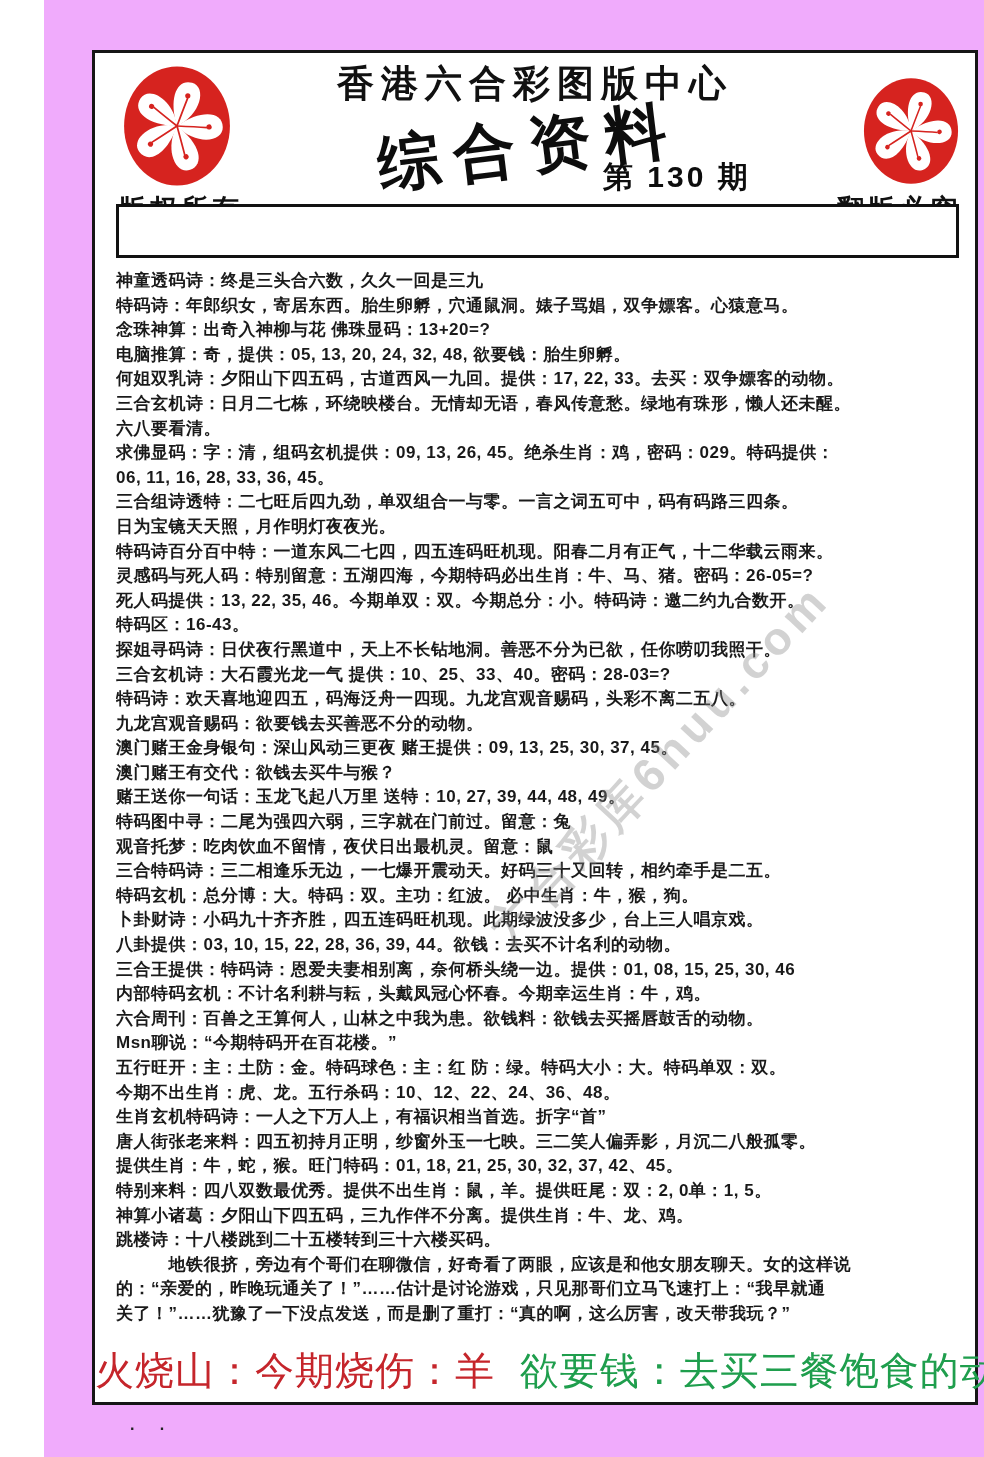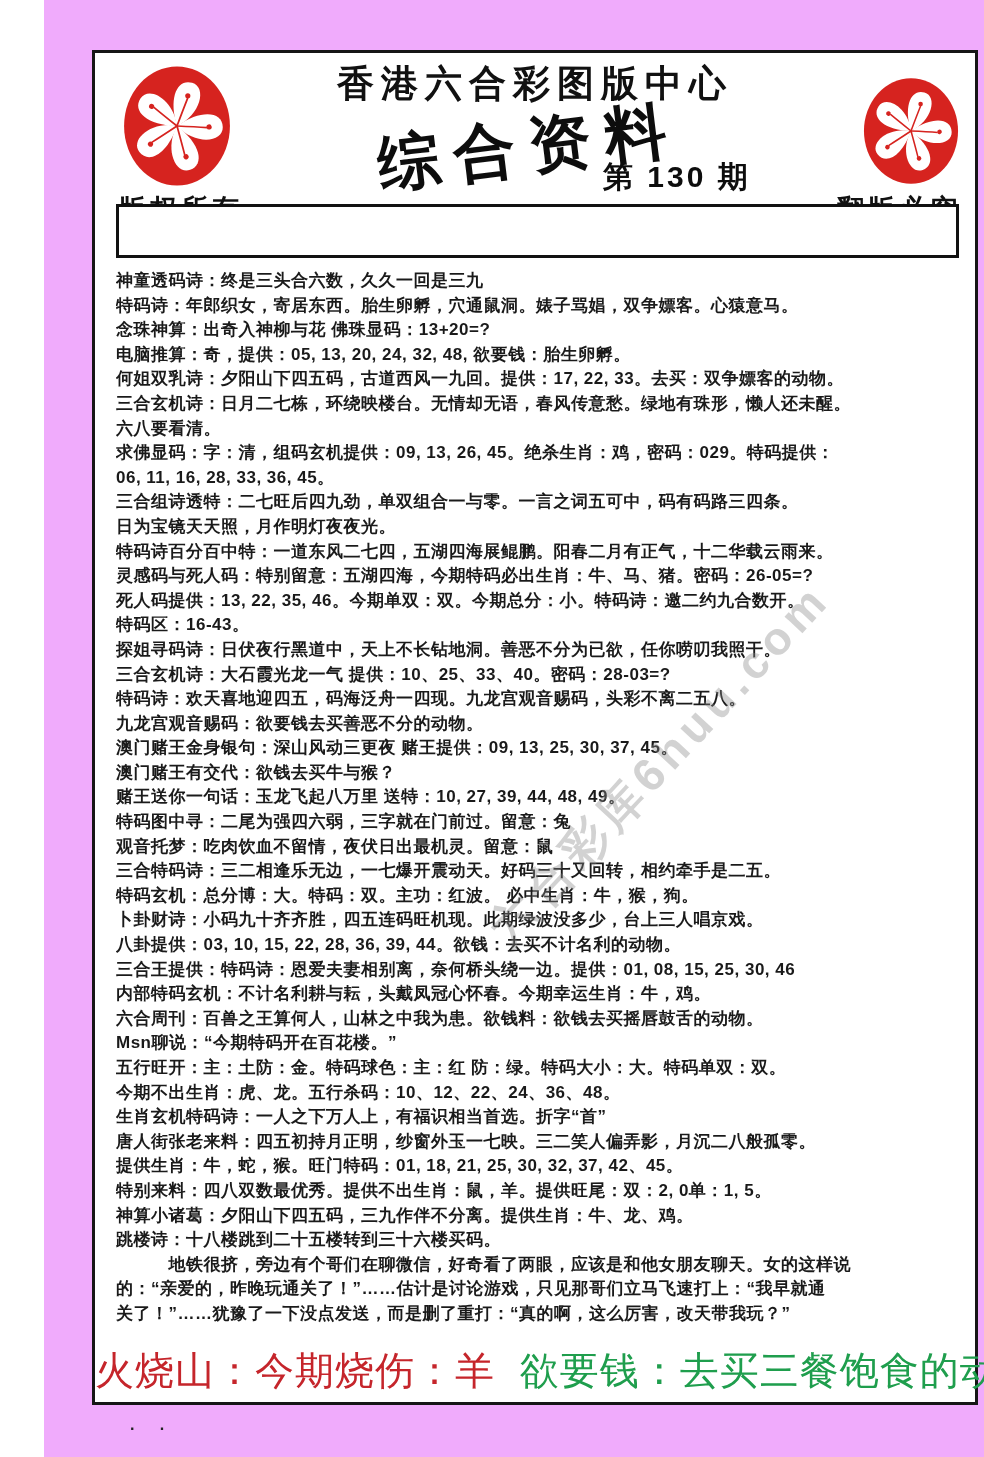--- a/index.html
+++ b/index.html
@@ -145,21 +145,21 @@
         <div class="text-line">特码诗：年郎织女，寄居东西。胎生卵孵，穴通鼠洞。婊子骂娼，双争嫖客。心猿意马。</div>
         <div class="text-line">念珠神算：出奇入神柳与花  佛珠显码：13+20=?</div>
         <div class="text-line">电脑推算：奇，提供：05, 13, 20, 24, 32, 48, 欲要钱：胎生卵孵。</div>
         <div class="text-line">何姐双乳诗：夕阳山下四五码，古道西风一九回。提供：17, 22, 33。去买：双争嫖客的动物。</div>
         <div class="text-line">三合玄机诗：日月二七栋，环绕映楼台。无情却无语，春风传意愁。绿地有珠形，懒人还未醒。</div>
         <div class="text-line">六八要看清。</div>
         <div class="text-line">求佛显码：字：清，组码玄机提供：09, 13, 26, 45。绝杀生肖：鸡，密码：029。特码提供：</div>
         <div class="text-line">06, 11, 16, 28, 33, 36, 45。</div>
         <div class="text-line">三合组诗透特：二七旺后四九劲，单双组合一与零。一言之词五可中，码有码路三四条。</div>
         <div class="text-line">日为宝镜天天照，月作明灯夜夜光。</div>
-        <div class="text-line">特码诗百分百中特：一道东风二七四，五湖四海展鲲鹏。阳春二月有正气，十二华载云雨来。</div>
+        <div class="text-line">特码诗百分百中特：一道东风二七四，四五连码旺机现。阳春二月有正气，十二华载云雨来。</div>
         <div class="text-line">灵感码与死人码：特别留意：五湖四海，今期特码必出生肖：牛、马、猪。密码：26-05=?</div>
         <div class="text-line">死人码提供：13, 22, 35, 46。今期单双：双。今期总分：小。特码诗：邀二约九合数开。</div>
         <div class="text-line">特码区：16-43。</div>
         <div class="text-line">探姐寻码诗：日伏夜行黑道中，天上不长钻地洞。善恶不分为已欲，任你唠叨我照干。</div>
         <div class="text-line">三合玄机诗：大石霞光龙一气  提供：10、25、33、40。密码：28-03=?</div>
         <div class="text-line">特码诗：欢天喜地迎四五，码海泛舟一四现。九龙宫观音赐码，头彩不离二五八。</div>
         <div class="text-line">九龙宫观音赐码：欲要钱去买善恶不分的动物。</div>
         <div class="text-line">澳门赌王金身银句：深山风动三更夜  赌王提供：09, 13, 25, 30, 37, 45。</div>
         <div class="text-line">澳门赌王有交代：欲钱去买牛与猴？</div>
         <div class="text-line">赌王送你一句话：玉龙飞起八万里  送特：10, 27, 39, 44, 48, 49。</div>

